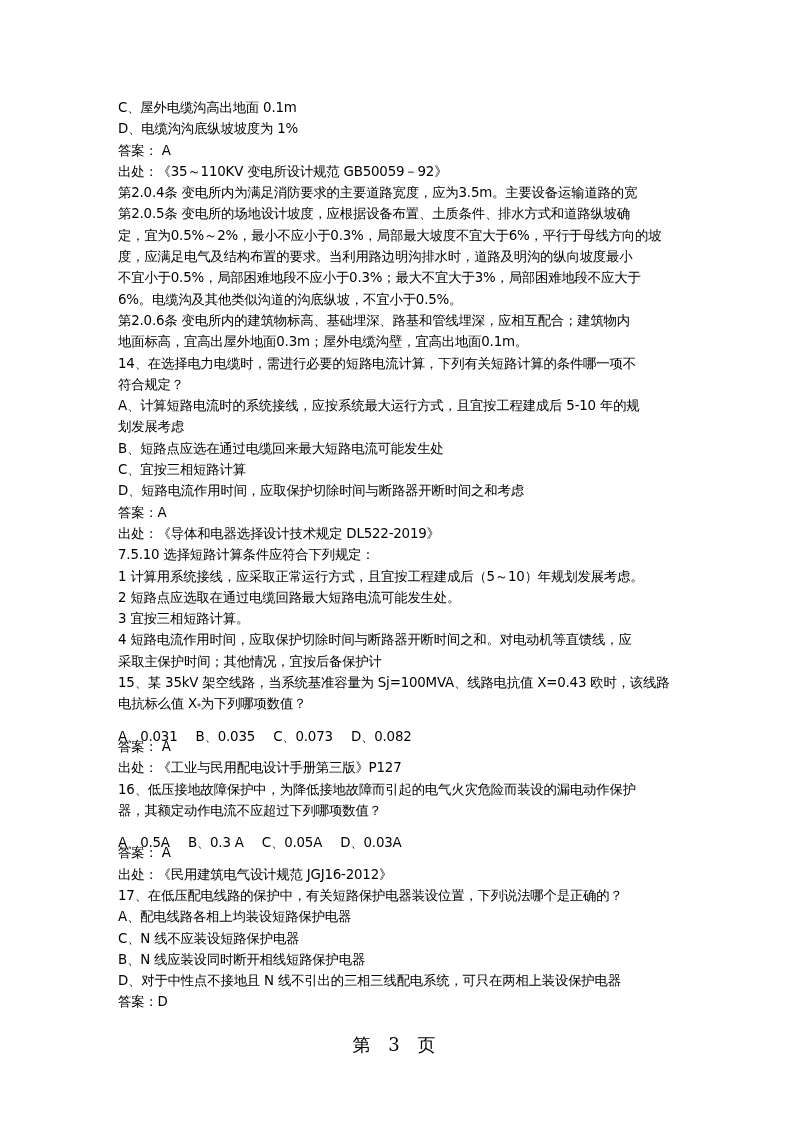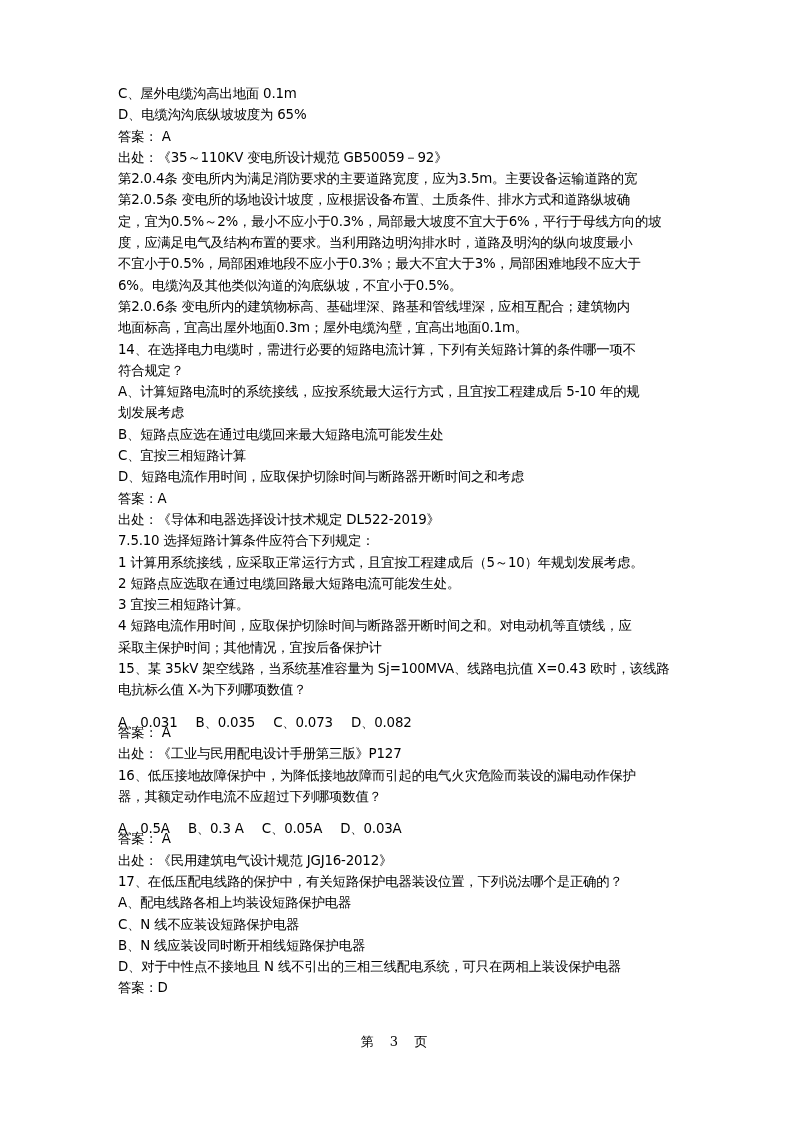--- a/index.html
+++ b/index.html
@@ -1,31 +1,31 @@
 <!DOCTYPE html>
 <html><head>
 <meta charset="utf-8">
 <style>
   html, body { margin: 0; padding: 0; background: #ffffff; }
   body { width: 794px; height: 1123px; position: relative; overflow: hidden;
          font-family: "DejaVu Sans", "Liberation Sans", sans-serif; color: #000; }
-  .content { position: absolute; left: 118px; top: 83px; width: 552px; }
+  .content { position: absolute; left: 118px; top: 97px; width: 552px; }
   .line { font-size: 13.4px; line-height: 21.3px; height: 21.3px; white-space: nowrap; letter-spacing: -0.2px; }
   .opt-row span { display: inline-block; margin-top: 11px; }
   .opt-row span + span { margin-left: 14px; }
   sub { font-size: 8px; vertical-align: -2px; }
   .footer { position: absolute; left: 0; width: 794px; top: 1033px; text-align: center;
-            font-family: "DejaVu Serif", serif; font-size: 13px; letter-spacing: 6px; }
+            font-family: "DejaVu Serif", serif; font-size: 18px; letter-spacing: 6px; }
 </style>
 </head>
 <body>
 
 <div class="content">
   <div class="line">C、屋外电缆沟高出地面 0.1m</div>
-  <div class="line">D、电缆沟沟底纵坡坡度为 65%</div>
+  <div class="line">D、电缆沟沟底纵坡坡度为 1%</div>
   <div class="line">答案： A</div>
   <div class="line">出处：《35～110KV 变电所设计规范 GB50059－92》</div>
   <div class="line">第2.0.4条 变电所内为满足消防要求的主要道路宽度，应为3.5m。主要设备运输道路的宽</div>
   <div class="line">第2.0.5条 变电所的场地设计坡度，应根据设备布置、土质条件、排水方式和道路纵坡确</div>
   <div class="line">定，宜为0.5%～2%，最小不应小于0.3%，局部最大坡度不宜大于6%，平行于母线方向的坡</div>
   <div class="line">度，应满足电气及结构布置的要求。当利用路边明沟排水时，道路及明沟的纵向坡度最小</div>
   <div class="line">不宜小于0.5%，局部困难地段不应小于0.3%；最大不宜大于3%，局部困难地段不应大于</div>
   <div class="line">6%。电缆沟及其他类似沟道的沟底纵坡，不宜小于0.5%。</div>
   <div class="line">第2.0.6条 变电所内的建筑物标高、基础埋深、路基和管线埋深，应相互配合；建筑物内</div>
   <div class="line">地面标高，宜高出屋外地面0.3m；屋外电缆沟壁，宜高出地面0.1m。</div>

